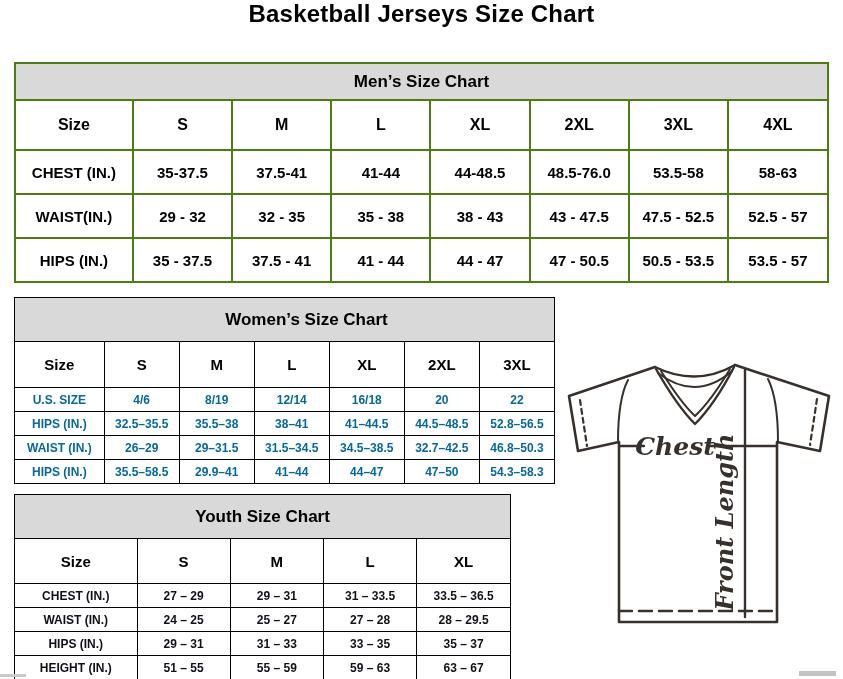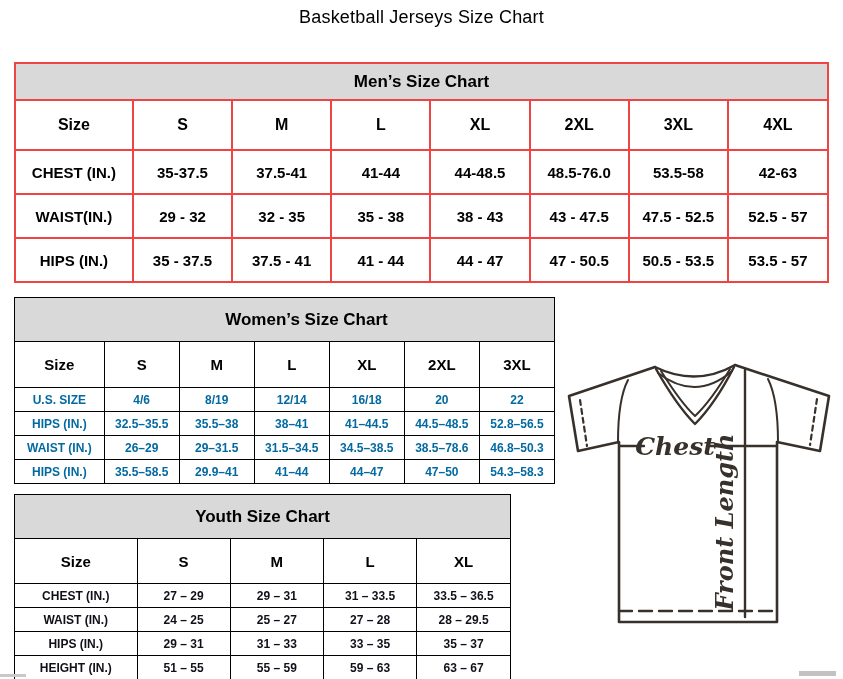--- a/index.html
+++ b/index.html
@@ -5,30 +5,30 @@
   html,body{margin:0;padding:0;}
   body{
     position:relative;
     width:843px;height:679px;
     background:#ffffff;
     font-family:"Liberation Sans", sans-serif;
     color:#000;
     overflow:hidden;
   }
   .page-title{
-    position:absolute;left:0;top:7px;width:843px;
-    text-align:center;font-size:18px;font-weight:normal;
+    position:absolute;left:0;top:0;width:843px;
+    text-align:center;font-size:24px;font-weight:bold;
     letter-spacing:.2px;
   }
   table{border-collapse:collapse;table-layout:fixed;position:absolute;background:#fff;}
   td{text-align:center;vertical-align:middle;font-weight:bold;overflow:hidden;white-space:nowrap;}
   .band-cell{background:#d9d9d9;font-size:17px;}
   
   .men{left:14px;top:62px;width:815px;}
-  .men td{border:2px solid #ef4444;}
+  .men td{border:2px solid #4d7c0f;}
   .men .band-row td{height:33px;}
   .men .hdr-row td{height:46px;font-size:16px;}
   .men .data-row td{height:40px;font-size:15px;}
   
   .women{left:14px;top:297px;width:541px;}
   .women td{border:1px solid #000;}
   .women .band-row td{height:41px;padding-left:45px;}
   .women .hdr-row td{height:43px;font-size:15px;}
   .women .data-row td{height:21px;font-size:12px;color:#0369a1;}
   
@@ -74,21 +74,21 @@
     <td>4XL</td>
   </tr>
   <tr class="data-row">
     <td>CHEST (IN.)</td>
     <td>35-37.5</td>
     <td>37.5-41</td>
     <td>41-44</td>
     <td>44-48.5</td>
     <td>48.5-76.0</td>
     <td>53.5-58</td>
-    <td>42-63</td>
+    <td>58-63</td>
   </tr>
   <tr class="data-row">
     <td>WAIST(IN.)</td>
     <td>29 - 32</td>
     <td>32 - 35</td>
     <td>35 - 38</td>
     <td>38 - 43</td>
     <td>43 - 47.5</td>
     <td>47.5 - 52.5</td>
     <td>52.5 - 57</td>
@@ -146,21 +146,21 @@
     <td>41–44.5</td>
     <td>44.5–48.5</td>
     <td>52.8–56.5</td>
   </tr>
   <tr class="data-row">
     <td>WAIST (IN.)</td>
     <td>26–29</td>
     <td>29–31.5</td>
     <td>31.5–34.5</td>
     <td>34.5–38.5</td>
-    <td>38.5–78.6</td>
+    <td>32.7–42.5</td>
     <td>46.8–50.3</td>
   </tr>
   <tr class="data-row">
     <td>HIPS (IN.)</td>
     <td>35.5–58.5</td>
     <td>29.9–41</td>
     <td>41–44</td>
     <td>44–47</td>
     <td>47–50</td>
     <td>54.3–58.3</td>

